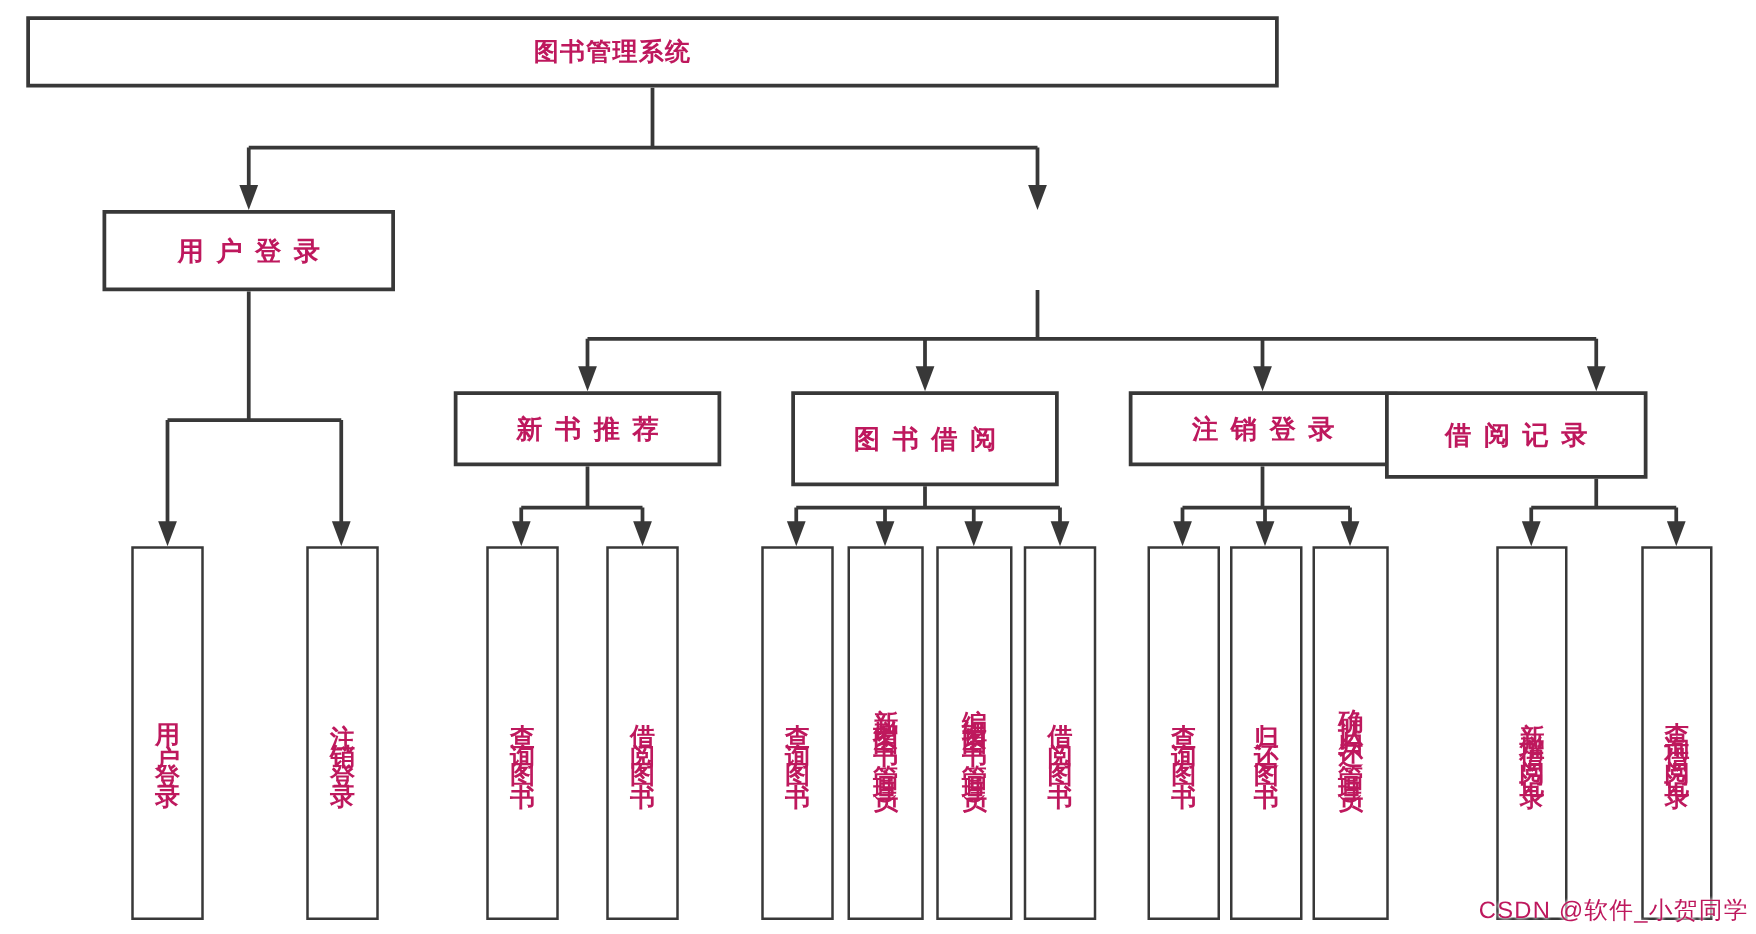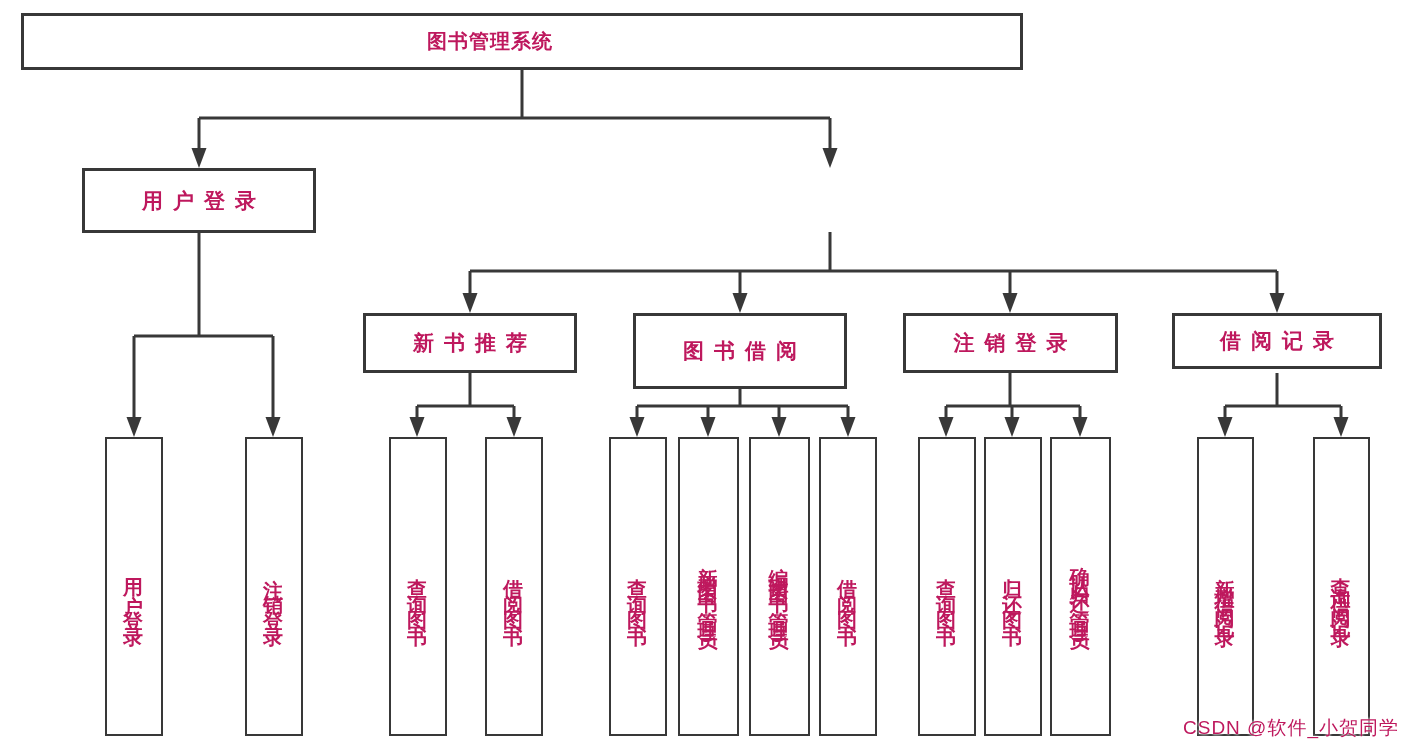--- a/index.html
+++ b/index.html
@@ -85,21 +85,21 @@
 
   <div class="node" style="left:363px;top:313px;width:214px;height:60px">
     <span class="h">新书推荐</span>
   </div>
   <div class="node" style="left:633px;top:313px;width:214px;height:76px">
     <span class="h">图书借阅</span>
   </div>
   <div class="node" style="left:903px;top:313px;width:215px;height:60px">
     <span class="h">注销登录</span>
   </div>
-  <div class="node" style="left:1172px;top:313px;width:210px;height:56px">
+  <div class="node" style="left:1108px;top:313px;width:210px;height:70px">
     <span class="h">借阅记录</span>
   </div>
 
   <div class="node vert s4" style="left:105px;top:437px;width:58px;height:299px">
     <span class="h">用户登录</span>
   </div>
   <div class="node vert s4" style="left:245px;top:437px;width:58px;height:299px">
     <span class="h">注销登录</span>
   </div>
 

